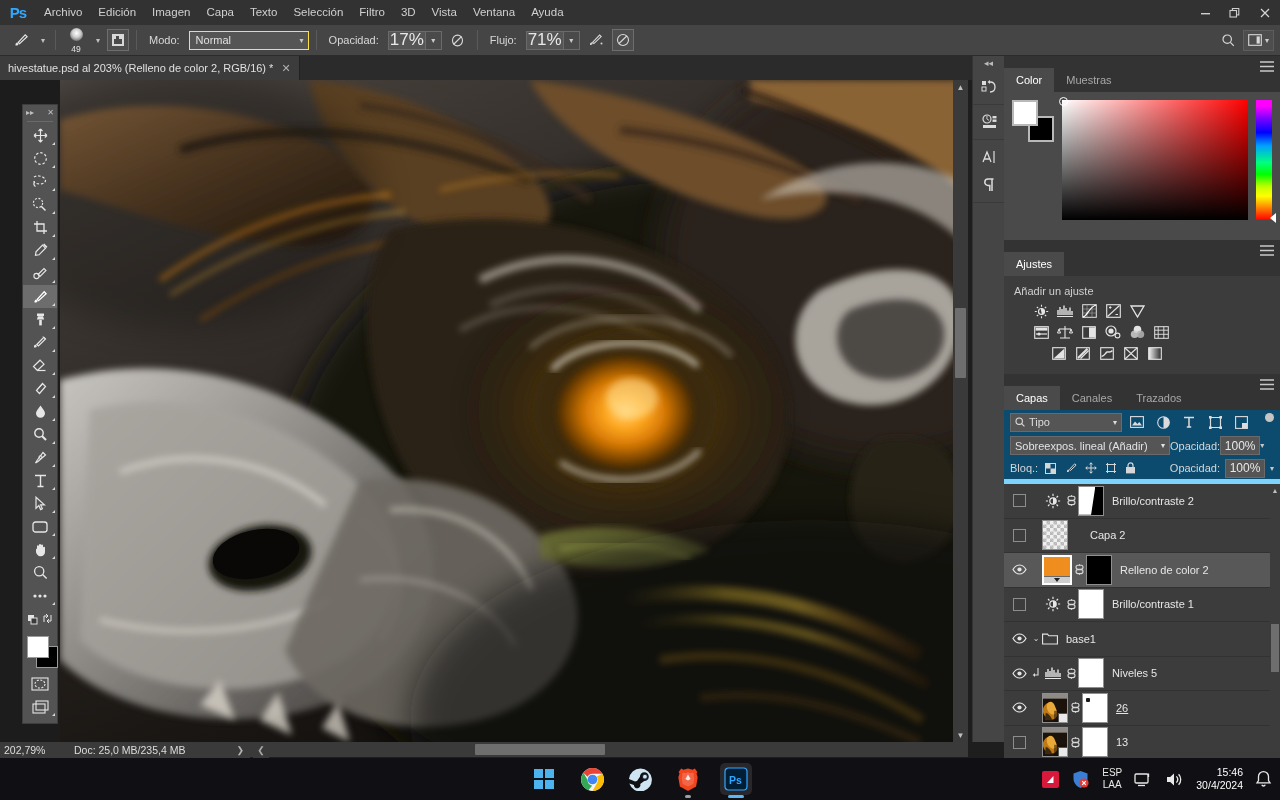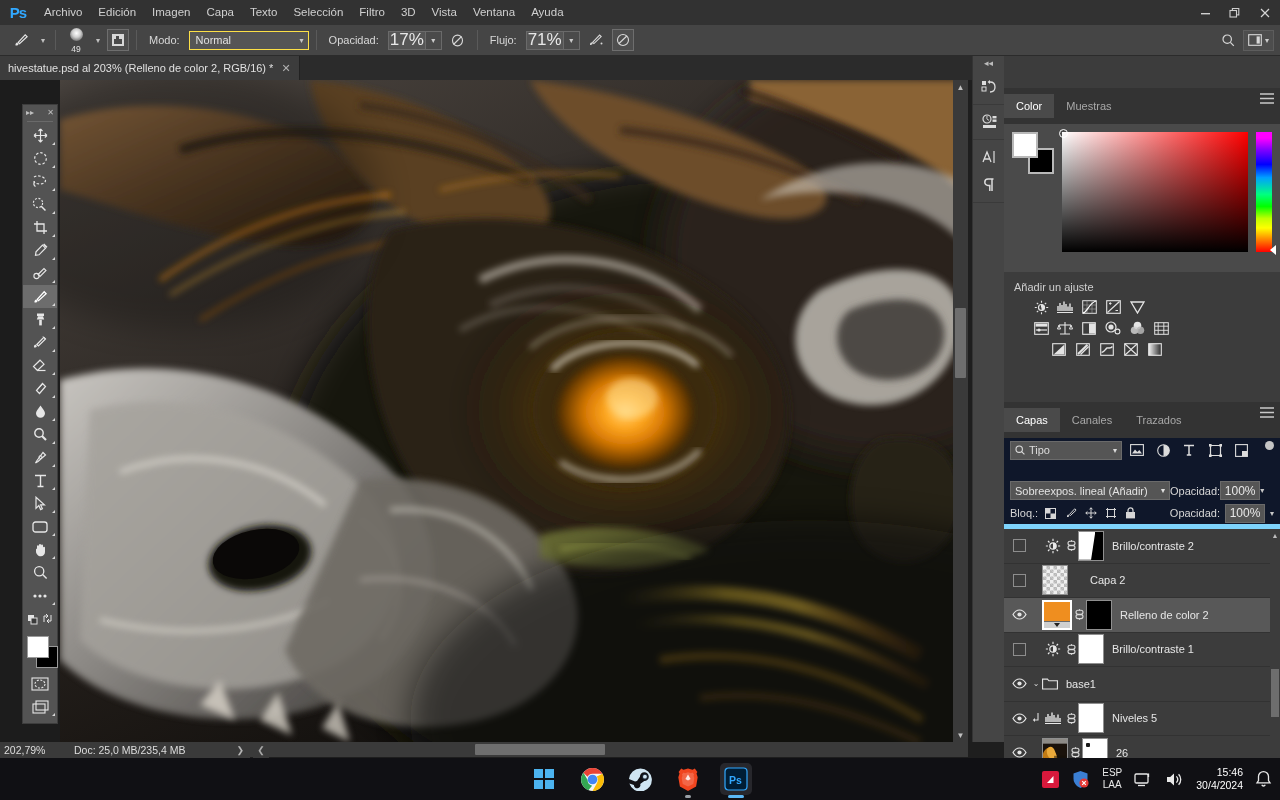--- a/index.html
+++ b/index.html
@@ -125,21 +125,21 @@
     border-left:1px solid #343434;
   }
   .rail-collapse { height:14px; display:flex; align-items:center; justify-content:center; color:#bbb; font-size:9px;}
   .rail-group { border-bottom:1px solid #3a3a3a; padding:3px 0; }
   .rail-btn { width:32px; height:28px; display:flex;align-items:center;justify-content:center;color:#dcdcdc;font-size:13px;}
 
   
   .panels { position:absolute; top:56px; left:1004px; width:276px; height:686px; background:#3c3c3c; }
 
   .panel-tabs {
-    display:flex; align-items:center; height:36px; background:#333; position:relative;margin-top:32px;
+    display:flex; align-items:flex-end; height:36px; background:#333; position:relative;
   }
   .ptab {
     padding:0 12px; height:24px; display:flex; align-items:center; font-size:11px; color:#a8a8a8;
   }
   .ptab.active { background:#4a4a4a; color:#fff; }
   .pmenu { position:absolute; right:6px; top:5px; color:#c9c9c9; font-size:12px; line-height:1;}
 
   .color-panel { background:#4a4a4a; height:148px; position:relative; padding:8px; display:flex; gap:8px;}
   .cp-swatches { width:42px; height:42px; position:relative; }
   .cp-fore { position:absolute; left:0; top:0; width:26px;height:26px;background:#fff;border:2px solid #b9b9b9; }
@@ -157,32 +157,32 @@
     position:relative;
   }
   .cp-hue-marker{position:absolute;right:-4px;bottom:-3px;width:0;height:0;border-top:5px solid transparent;border-bottom:5px solid transparent;border-right:6px solid #fff;}
 
   .adj-panel { background:#3c3c3c; }
   .adj-title { font-size:11px; color:#cfcfcf; padding:9px 10px 6px 10px; }
   .adj-grid { padding:0 10px 8px 28px; }
   .adj-row { display:flex; gap:6px; margin-bottom:5px; }
   .adj-btn { width:18px;height:16px; display:flex;align-items:center;justify-content:center; color:#e4e4e4; }
 
-  .layers-head { background:#0f172a; }
+  .layers-head { background:#0c4a6e; }
   .filter-row { display:flex; align-items:center; height:24px; padding:0 6px; gap:4px; }
   .filter-select {
     height:19px; width:112px; background:#555; border:1px solid #6a6a6a;
     display:flex;align-items:center; padding:0 4px; gap:4px; font-size:11px; color:#dcdcdc;
   }
   .filter-select .cv { margin-left:auto; font-size:8px;}
   .fi-icon { width:22px;height:20px;display:flex;align-items:center;justify-content:center;color:#dcdcdc;font-size:12px;}
   .fi-toggle { margin-left:auto; width:10px;height:18px; display:flex;align-items:flex-start;justify-content:center;}
   .fi-toggle i { display:block; width:9px;height:9px;border-radius:50%;background:#c5c5c5;}
 
-  .blend-row { display:flex; align-items:center; height:23px; padding:0 6px; gap:0;margin-top:17px;}
+  .blend-row { display:flex; align-items:center; height:23px; padding:0 6px; gap:0;}
   .blend-select { height:19px; width:160px; background:#555;border:1px solid #6a6a6a;
     display:flex;align-items:center;padding:0 4px; font-size:11px;color:#e2e2e2;}
   .blend-select .cv{margin-left:auto;font-size:8px;}
   .lbl { font-size:11px; color:#d6d6d6;}
   .val-box { height:19px;min-width:40px; background:#555;border:1px solid #6a6a6a;
     display:flex;align-items:center;justify-content:center;font-size:12px;color:#e8e8e8;}
 
   .lock-row { display:flex; align-items:center; height:22px; padding:0 6px; gap:5px;}
   .lock-icon { width:15px;height:16px;display:flex;align-items:center;justify-content:center;color:#d6d6d6;font-size:11px;}
 
@@ -734,20 +734,28 @@
         <div class="cp-fore"></div>
       </div>
       <div class="cp-field">
         <div class="cp-marker"></div>
       </div>
       <div class="cp-hue">
         <div class="cp-hue-marker"></div>
       </div>
     </div>
 
+    <div class="panel-tabs" style="background:#333">
+      <div class="ptab active">Ajustes</div>
+      <div class="pmenu">
+        <svg width="14" height="11" viewBox="0 0 14 11">
+            <path d="M0 1h14M0 5.5h14M0 10h14" stroke="#c9c9c9" stroke-width="1.3"></path>
+          </svg>
+      </div>
+    </div>
     <div class="adj-panel">
       <div class="adj-title">Añadir un ajuste</div>
       <div class="adj-grid">
         <div class="adj-row">
           <div class="adj-btn">
             <svg width="15" height="15" viewBox="0 0 15 15">
                 <circle cx="7.5" cy="7.5" r="3" fill="none" stroke="#e4e4e4" stroke-width="1.2"></circle>
                 <path d="M7.5 7.5v-3" stroke="#e4e4e4"></path>
                 <g stroke="#e4e4e4" stroke-width="1.1">
                   <path d="M7.5 .8v2M7.5 12.2v2M.8 7.5h2M12.2 7.5h2M2.8 2.8l1.4 1.4M10.8 10.8l1.4 1.4M12.2 2.8l-1.4 1.4M4.2 10.8l-1.4 1.4"></path>

